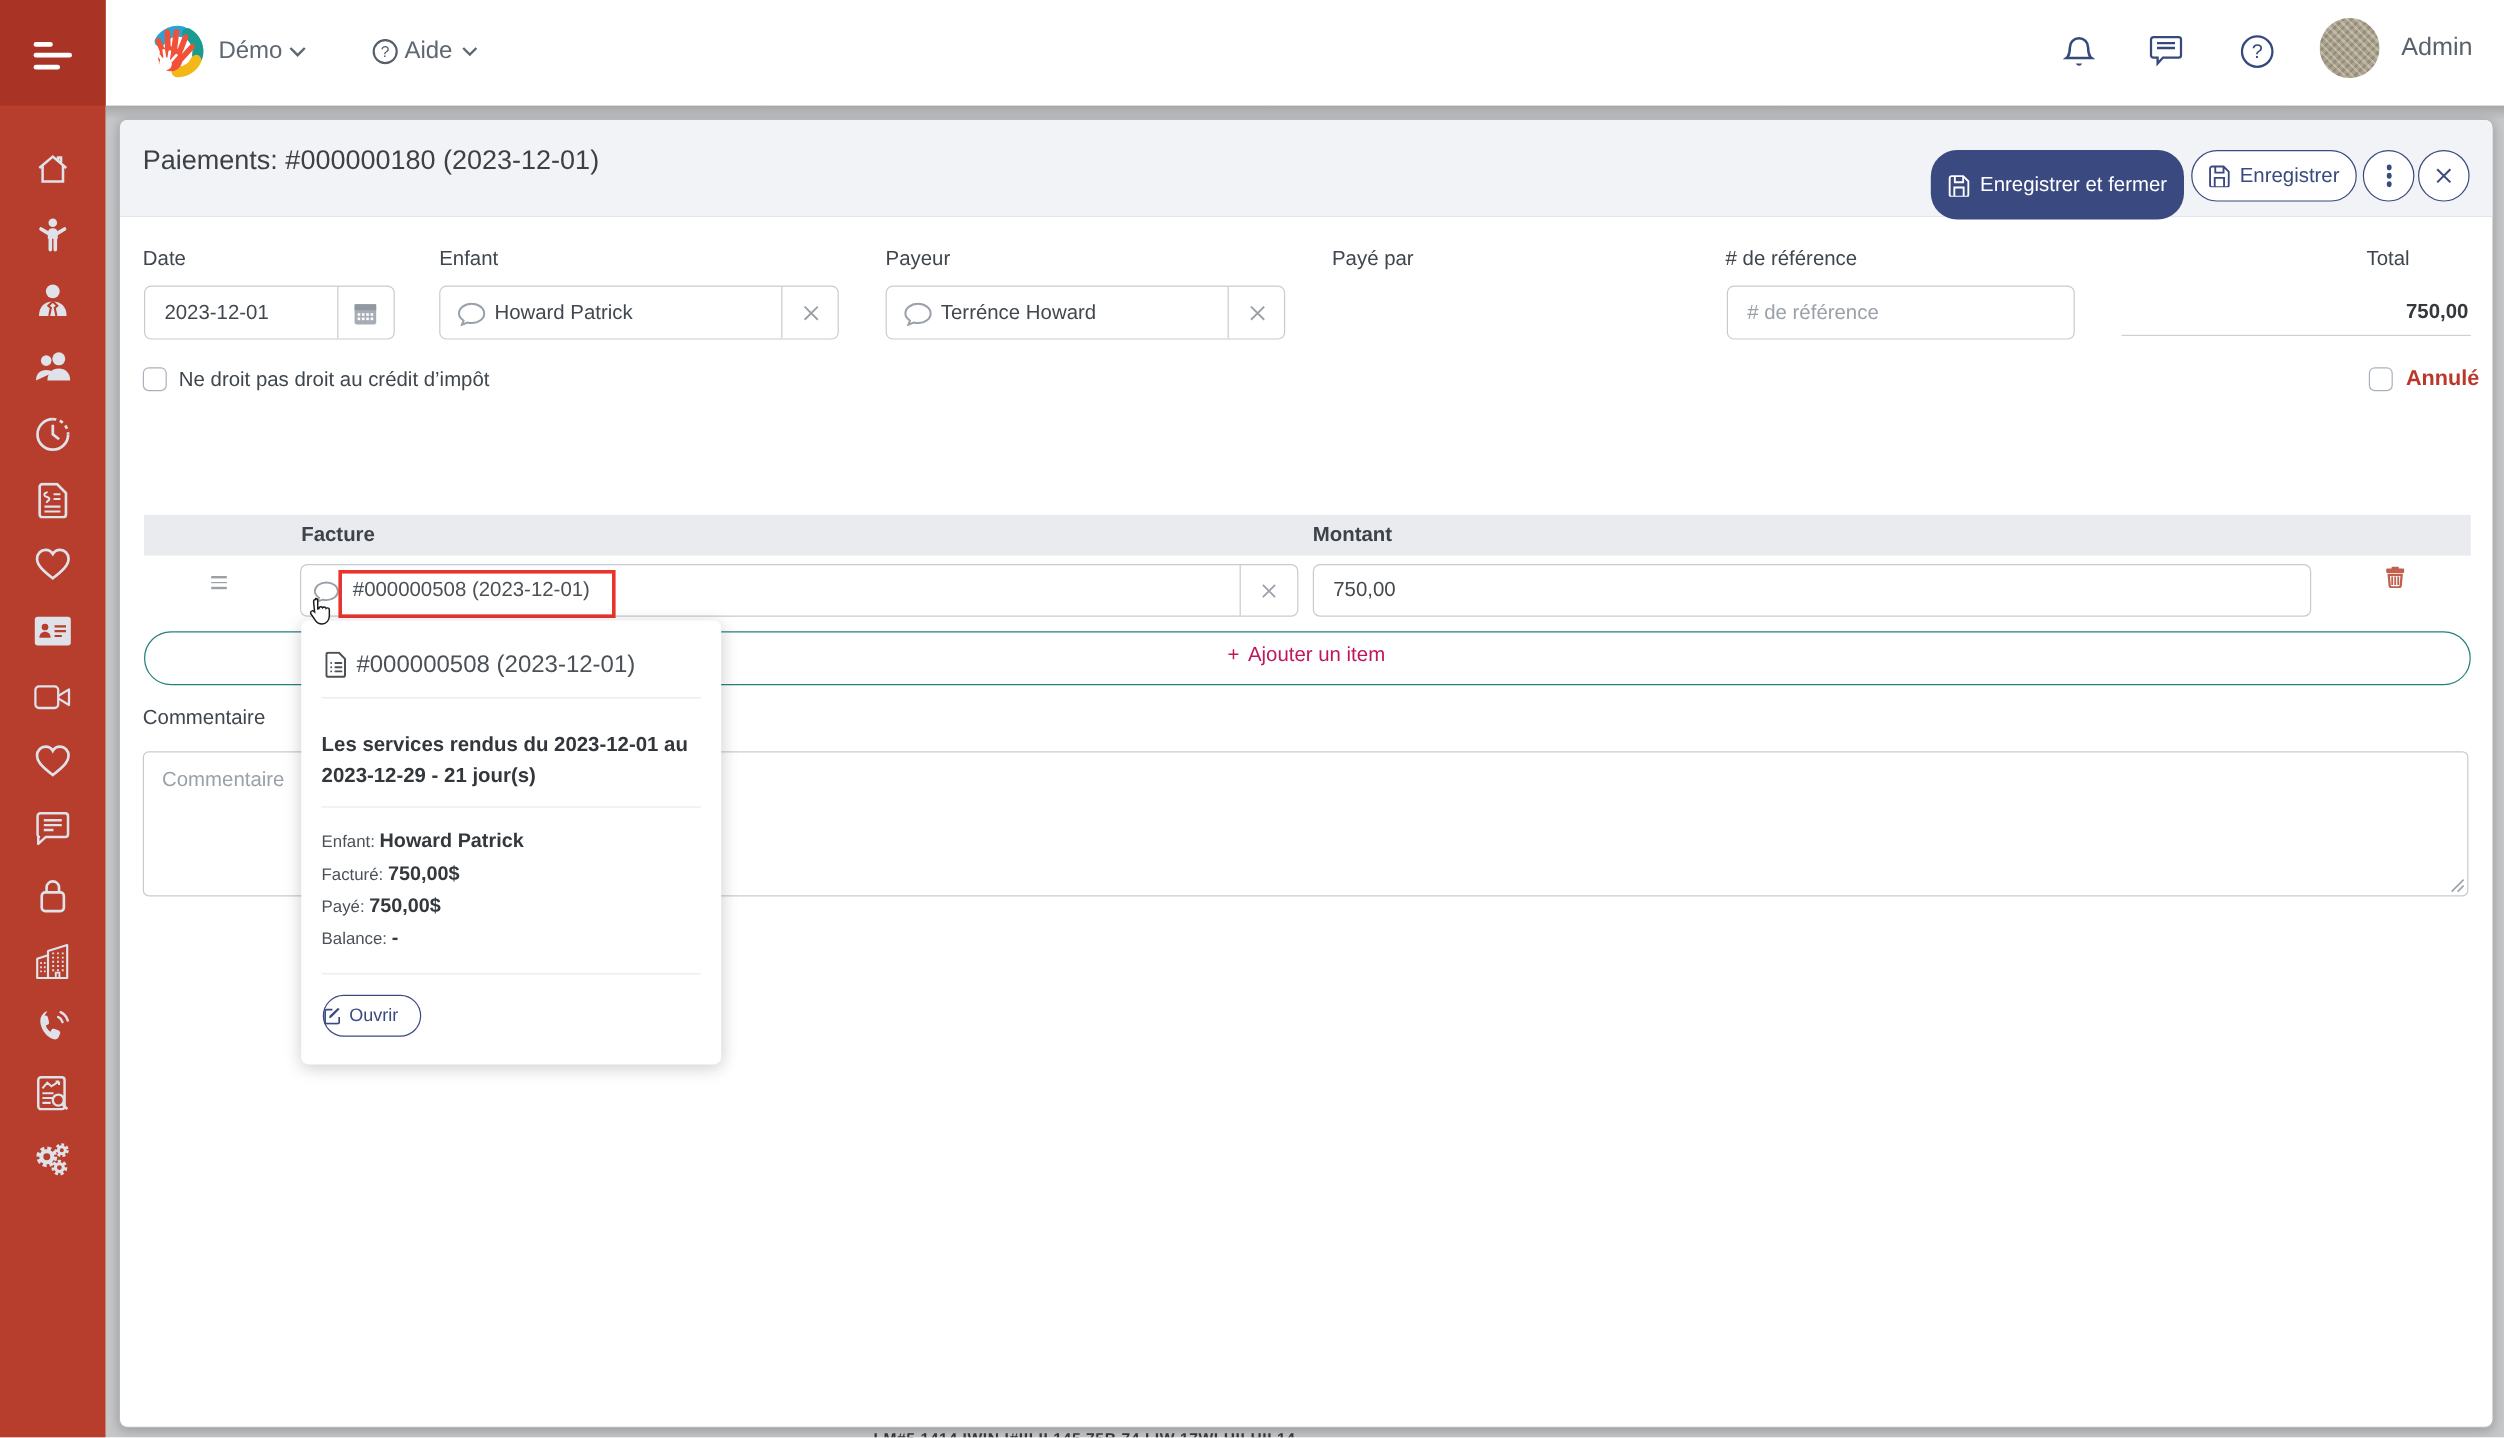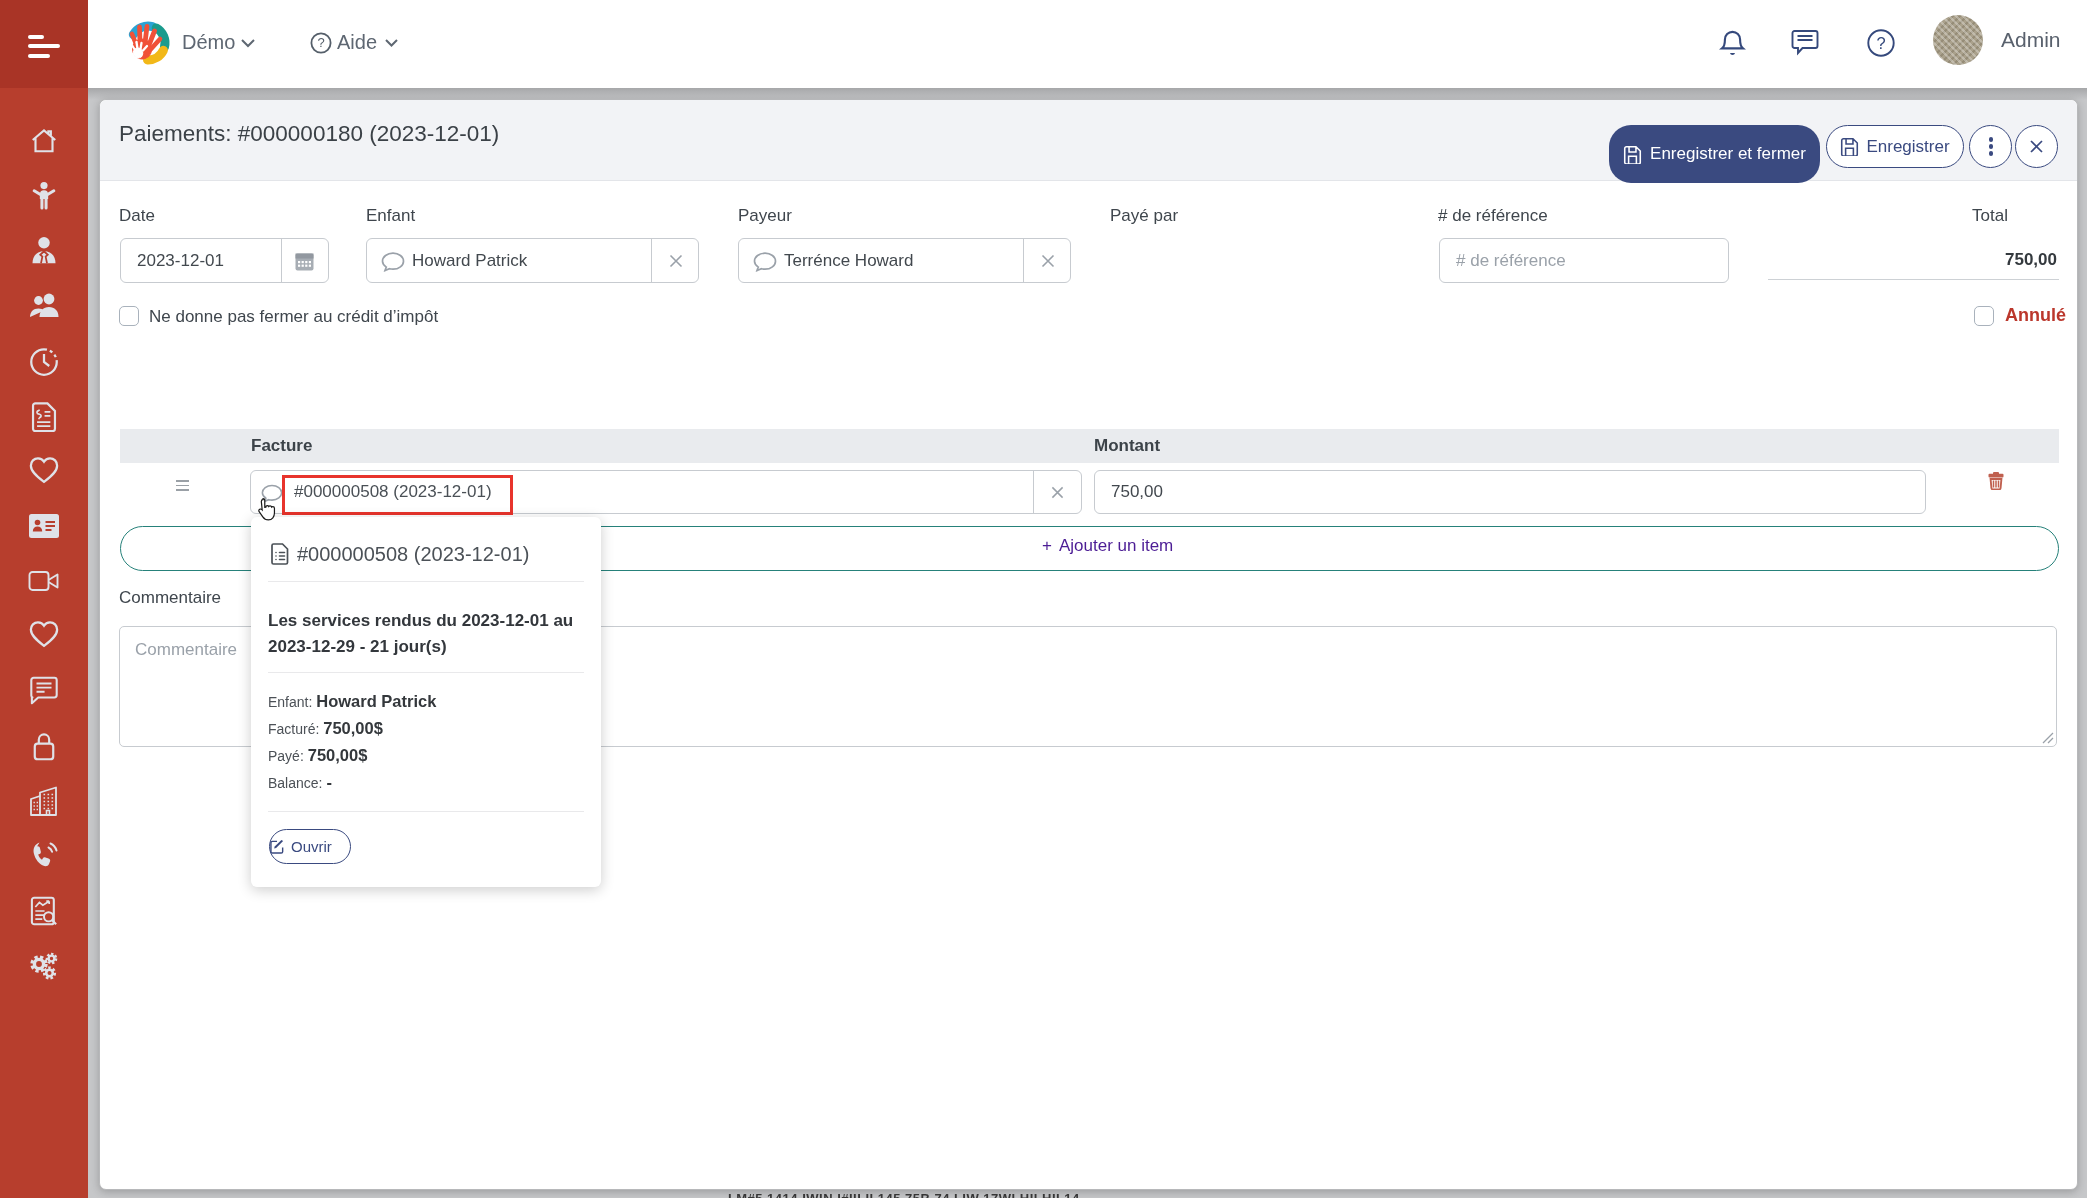--- a/index.html
+++ b/index.html
@@ -261,21 +261,21 @@
 
     <div class="abs inp" style="left:1339px;top:138px;width:290px;height:45px">
       <div class="abs" style="left:16px;top:12px;font-size:17px;color:#9aa1a9"># de référence</div>
     </div>
 
     <div class="abs" style="left:1668px;top:140px;width:291px;height:40px;border-bottom:1px solid #cdd1d5">
       <div class="abs" style="right:2px;top:10px;font-size:17px;font-weight:bold;color:#34393e">750,00</div>
     </div>
 
     <div class="abs" style="left:19px;top:206px;width:20px;height:20px;border:1.5px solid #a9b2bc;border-radius:5px;background:#fff"></div>
-    <div class="abs" style="left:49px;top:207px;font-size:17px;color:#3f464d">Ne donne pas fermer au crédit d’impôt</div>
+    <div class="abs" style="left:49px;top:207px;font-size:17px;color:#3f464d">Ne droit pas droit au crédit d’impôt</div>
     <div class="abs" style="left:1874px;top:206px;width:20px;height:20px;border:1.5px solid #a9b2bc;border-radius:5px;background:#fff"></div>
     <div class="abs" style="left:1905px;top:205px;font-size:18px;font-weight:bold;color:#bb372c">Annulé</div>
 
 
     <div class="abs" style="left:20px;top:329px;width:1939px;height:34px;background:#e9ebee">
       <div class="abs" style="left:131px;top:7px;font-size:17px;font-weight:bold;color:#3c4349">Facture</div>
       <div class="abs" style="left:974px;top:7px;font-size:17px;font-weight:bold;color:#3c4349">Montant</div>
     </div>
 
     <div class="abs" style="left:76px;top:380px;width:13px;height:1.7px;background:#9aa0a6"></div>
@@ -296,21 +296,21 @@
       <div class="abs" style="left:16px;top:11px;font-size:17px;color:#42484e">750,00</div>
     </div>
     <svg class="abs" style="left:1888px;top:372px" width="16" height="18" viewBox="0 0 16 18">
       <rect x="5" y="0" width="6" height="3" rx="1" fill="#c0604f"></rect>
       <rect x="0.5" y="1.8" width="15" height="3.6" rx="1" fill="#c0604f"></rect>
       <path d="M2.6,7 h10.8 l-.8,9 a1.6,1.6 0 0 1 -1.6,1.4 h-6 a1.6,1.6 0 0 1 -1.6,-1.4 Z" fill="none" stroke="#c0604f" stroke-width="1.9"></path>
       <path d="M5.5,8.5 v7 M8,8.5 v7 M10.5,8.5 v7" stroke="#c0604f" stroke-width="1.5"></path>
     </svg>
 
     <div class="abs flex" style="left:19.5px;top:426px;width:1939px;height:45px;border:1.5px solid #26817a;border-radius:23px;justify-content:center"></div>
-    <div class="abs" style="left:942px;top:436px;font-size:17px;color:#4c1d95"><span style="margin-right:7px">+</span>Ajouter un item</div>
+    <div class="abs" style="left:923px;top:436px;font-size:17px;color:#be185d"><span style="margin-right:7px">+</span>Ajouter un item</div>
 
     <div class="abs lbl" style="left:19px;top:488px">Commentaire</div>
     <div class="abs inp" style="left:19px;top:526px;width:1938px;height:121px;border-radius:5px">
       <div class="abs" style="left:15px;top:13px;font-size:17px;color:#9aa1a9">Commentaire</div>
       <svg class="abs" style="right:2px;bottom:2px" width="12" height="12" viewBox="0 0 12 12">
           <path d="M11,1 L1,11 M11,6 L6,11" stroke="#9aa1a9" stroke-width="1.3"></path>
         </svg>
     </div>
   </div>
 

